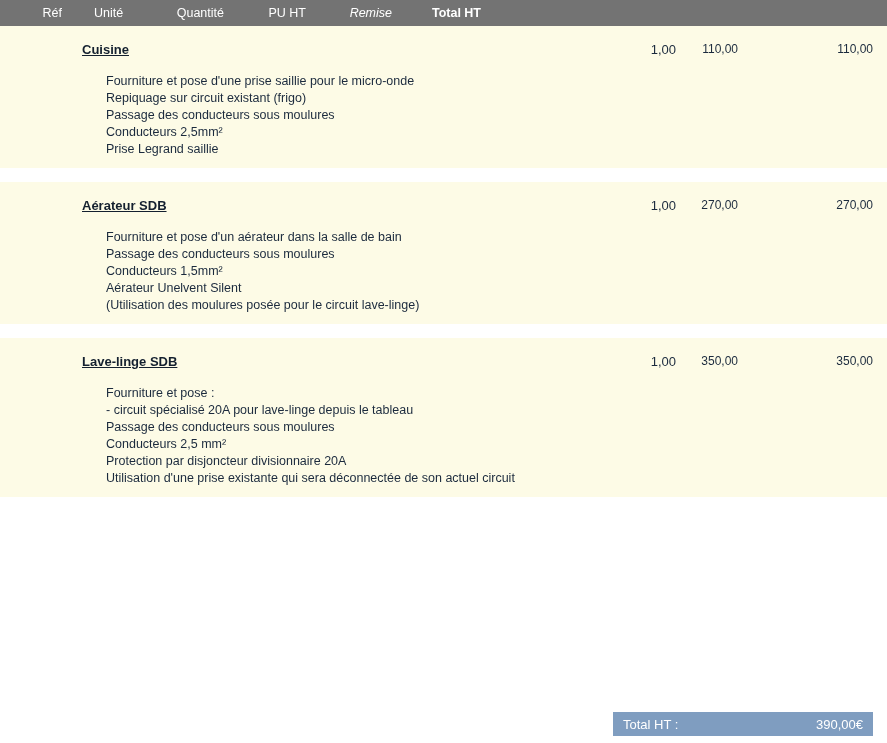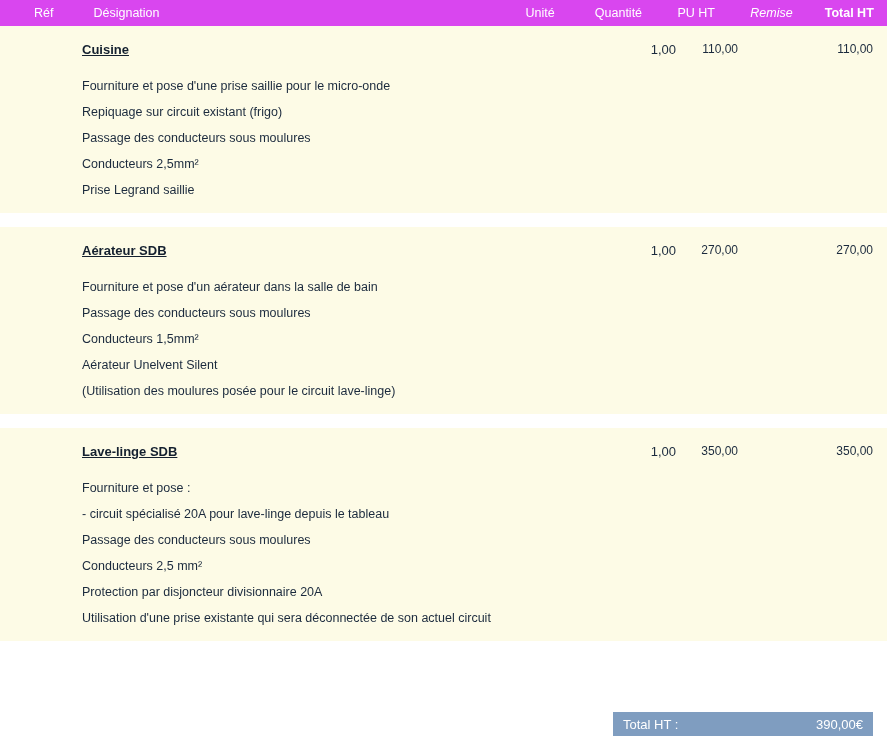--- a/index.html
+++ b/index.html
@@ -19,21 +19,21 @@
     position: relative;
     width: 887px;
     height: 743px;
   }
 
   
   .table-header {
     display: flex;
     align-items: center;
     height: 26px;
-    background: #d946ef;
+    background: #737373;
     color: #ffffff;
     font-size: 12.5px;
     padding-left: 0;
     gap: 20px;
   }
   .th {
     box-sizing: border-box;
     padding: 0 6px;
     white-space: nowrap;
     overflow: hidden;
@@ -79,24 +79,25 @@
   .item-title {
     font-weight: bold;
     text-decoration: underline;
     font-size: 13px;
     color: #14202f;
     display: inline-block;
     margin-bottom: 2px;
   }
   .item-desc {
     margin-top: 14px;
-    line-height: 26px;
+    line-height: 17px;
     font-size: 12.5px;
     color: #1b2a3d;
     white-space: pre-line;
+    margin-left: 24px;
   }
   .item-pad {
     height: 10px;
   }
 
   
   .totals {
     position: absolute;
     left: 613px;
     top: 712px;
@@ -114,21 +115,20 @@
   .totals-label { }
   .totals-value { font-weight: normal; }
 </style>
 </head>
 <body>
 
 <div class="doc">
 
   <div class="table-header">
     <div class="th th-ref">Réf</div>
-    <div class="th th-desig">Désignation</div>
     <div class="th th-unite">Unité</div>
     <div class="th th-qte">Quantité</div>
     <div class="th th-pu">PU HT</div>
     <div class="th th-remise">Remise</div>
     <div class="th th-total">Total HT</div>
   </div>
 
   <div class="items">
 
     <div class="item">

